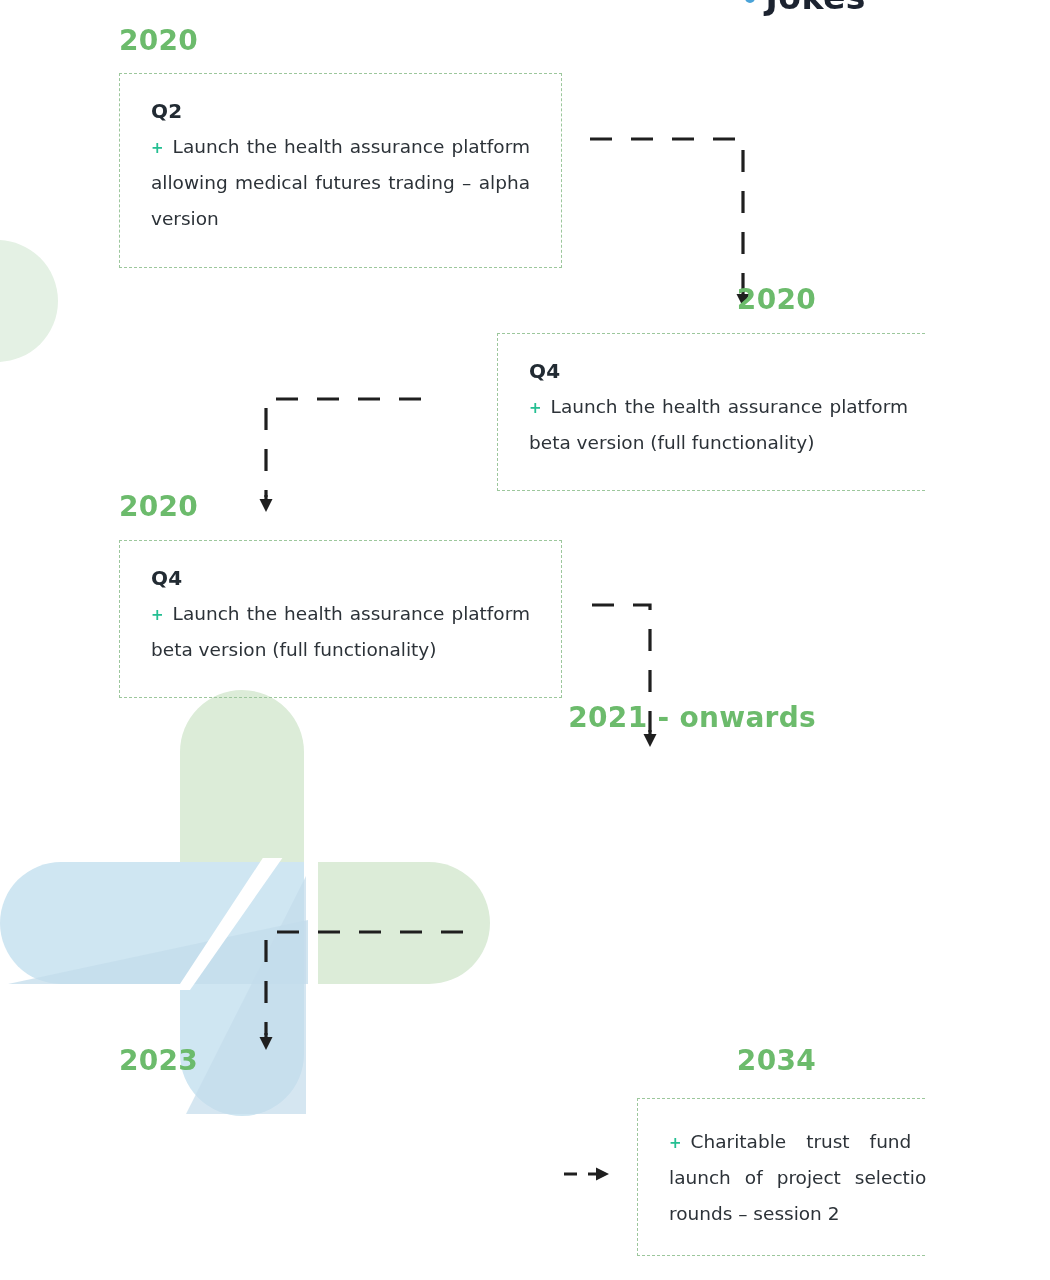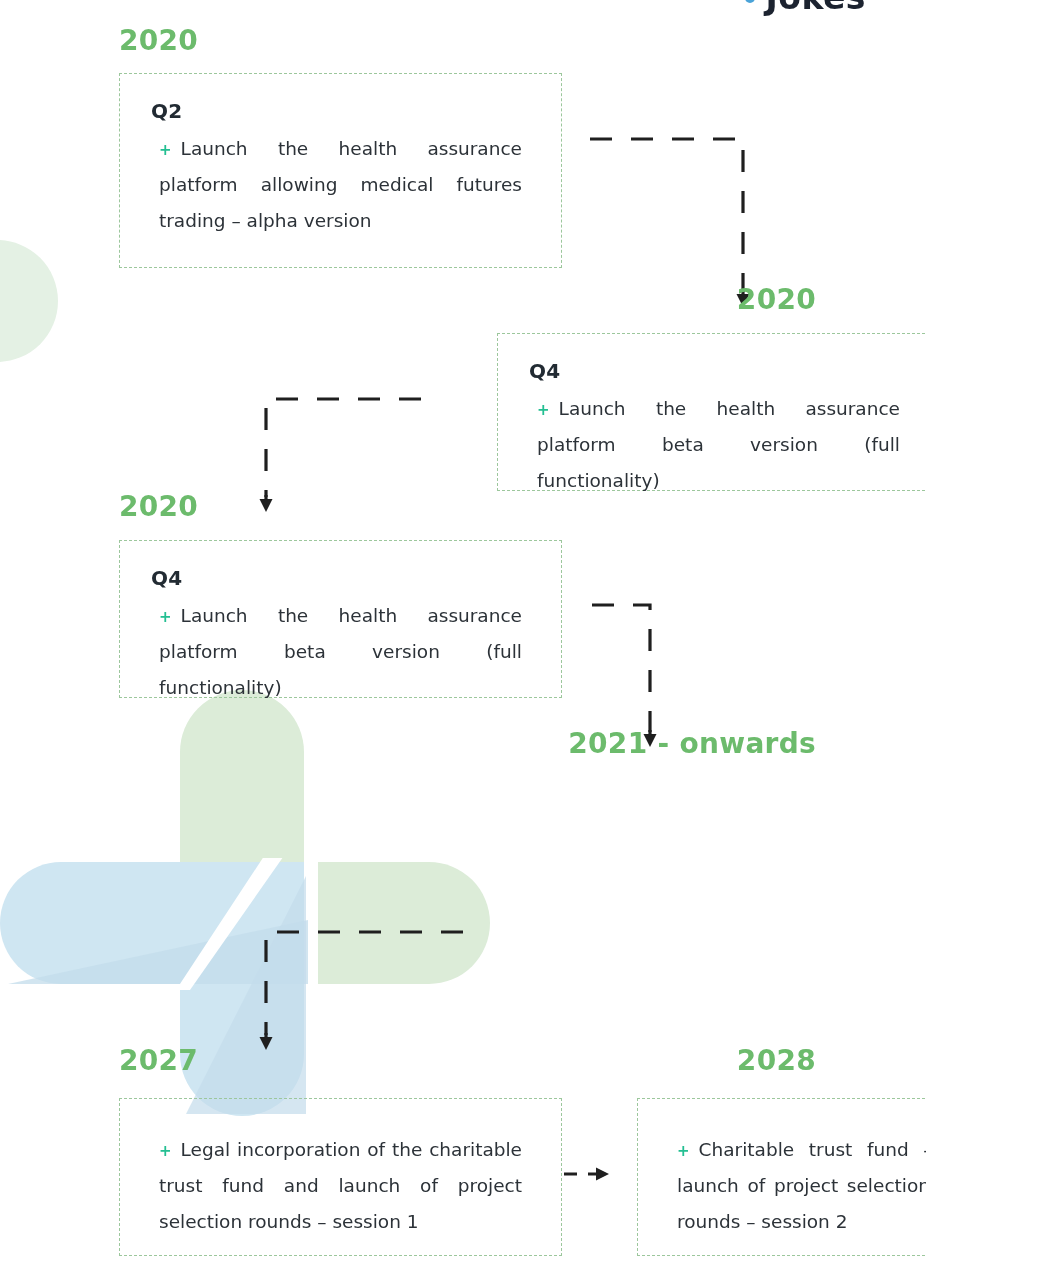--- a/index.html
+++ b/index.html
@@ -119,21 +119,21 @@
     font-weight: bold;
     margin: 0 0 6px 0;
     letter-spacing: .2px;
   }
   .box .btext {
     color: #2c3238;
     font-size: 18.5px;
     line-height: 1.95;
     text-align: justify;
     text-align-last: left;
-    margin: 8px;
+    margin: 0;
   }
   .box .btext .plus {
     color: #24bf92;
     font-weight: bold;
     font-size: 15px;
     margin-right: 9px;
   }
 
   
   .conn { position: absolute; pointer-events: none; }
@@ -199,43 +199,40 @@
   </div>
 
   <div class="conn" style="left:590px; top:598px;">
     <svg width="80" height="152" viewBox="0 0 80 152">
       <path d="M2,7 H60 V134" fill="none" stroke="#1f1f1f" stroke-width="3.2" stroke-dasharray="22 19" stroke-linecap="butt"></path>
       <path d="M60,149 l-6.5,-13 h13 Z" fill="#1f1f1f"></path>
       <path d="M60,132 V139" stroke="#1f1f1f" stroke-width="3.2"></path>
     </svg>
   </div>
 
-  <div class="year" style="right:110px; top:727px;">2021 - onwards</div>
+  <div class="year" style="right:110px; top:701px;">2021 - onwards</div>
 
 
   <div class="conn" style="left:258px; top:925px;">
     <svg width="215" height="130" viewBox="0 0 215 130">
       <path d="M205,7 H8 V110" fill="none" stroke="#1f1f1f" stroke-width="3.2" stroke-dasharray="22 19" stroke-linecap="butt"></path>
       <path d="M8,125 l-6.5,-13 h13 Z" fill="#1f1f1f"></path>
       <path d="M8,108 V115" stroke="#1f1f1f" stroke-width="3.2"></path>
     </svg>
   </div>
 
-  <div class="year" style="left:119px; top:1044px;">2027</div>
-
-  <div class="box" style="left:119px; top:1098px; width:443px; height:158px; padding:25px 31px 0 31px;">
-    <p class="btext"><span class="plus">+</span><span>Legal incorporation of the charitable trust fund and launch of project selection rounds – session 1</span></p>
-  </div>
+  <div class="year" style="left:119px; top:1044px;">2023</div>
+
 
   <div class="conn" style="left:562px; top:1163px;">
     <svg width="54" height="24" viewBox="0 0 54 24">
       <path d="M2,11 H34" fill="none" stroke="#1f1f1f" stroke-width="3.2" stroke-dasharray="13 11" stroke-linecap="butt"></path>
       <path d="M47,11 l-13,-6.5 v13 Z" fill="#1f1f1f"></path>
     </svg>
   </div>
 
-  <div class="year" style="right:110px; top:1044px;">2028</div>
+  <div class="year" style="right:110px; top:1044px;">2034</div>
 
   <div class="box" style="left:637px; top:1098px; width:333px; height:158px; padding:25px 31px 0 31px;">
     <p class="btext"><span class="plus">+</span><span>Charitable trust fund - launch of project selection rounds – session 2</span></p>
   </div>
 
 </div>
 
 </body></html>

